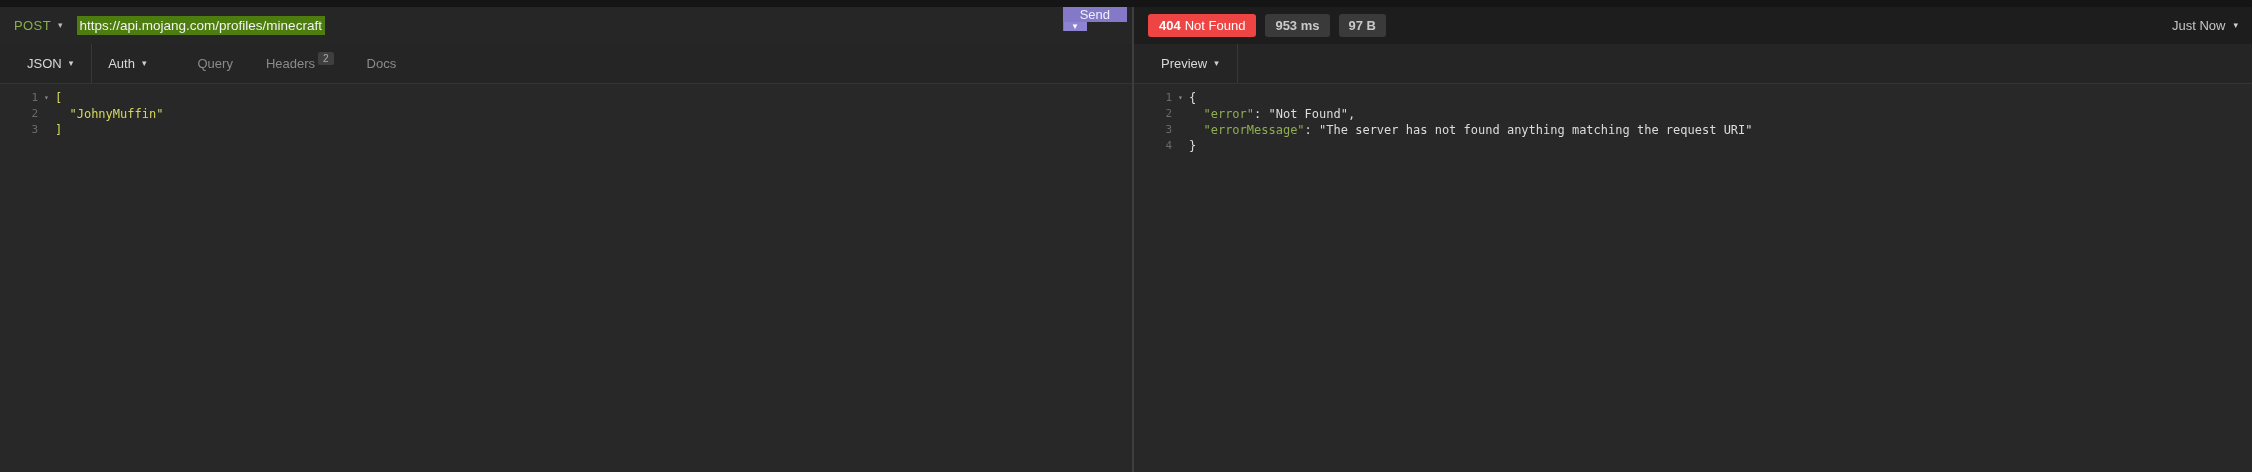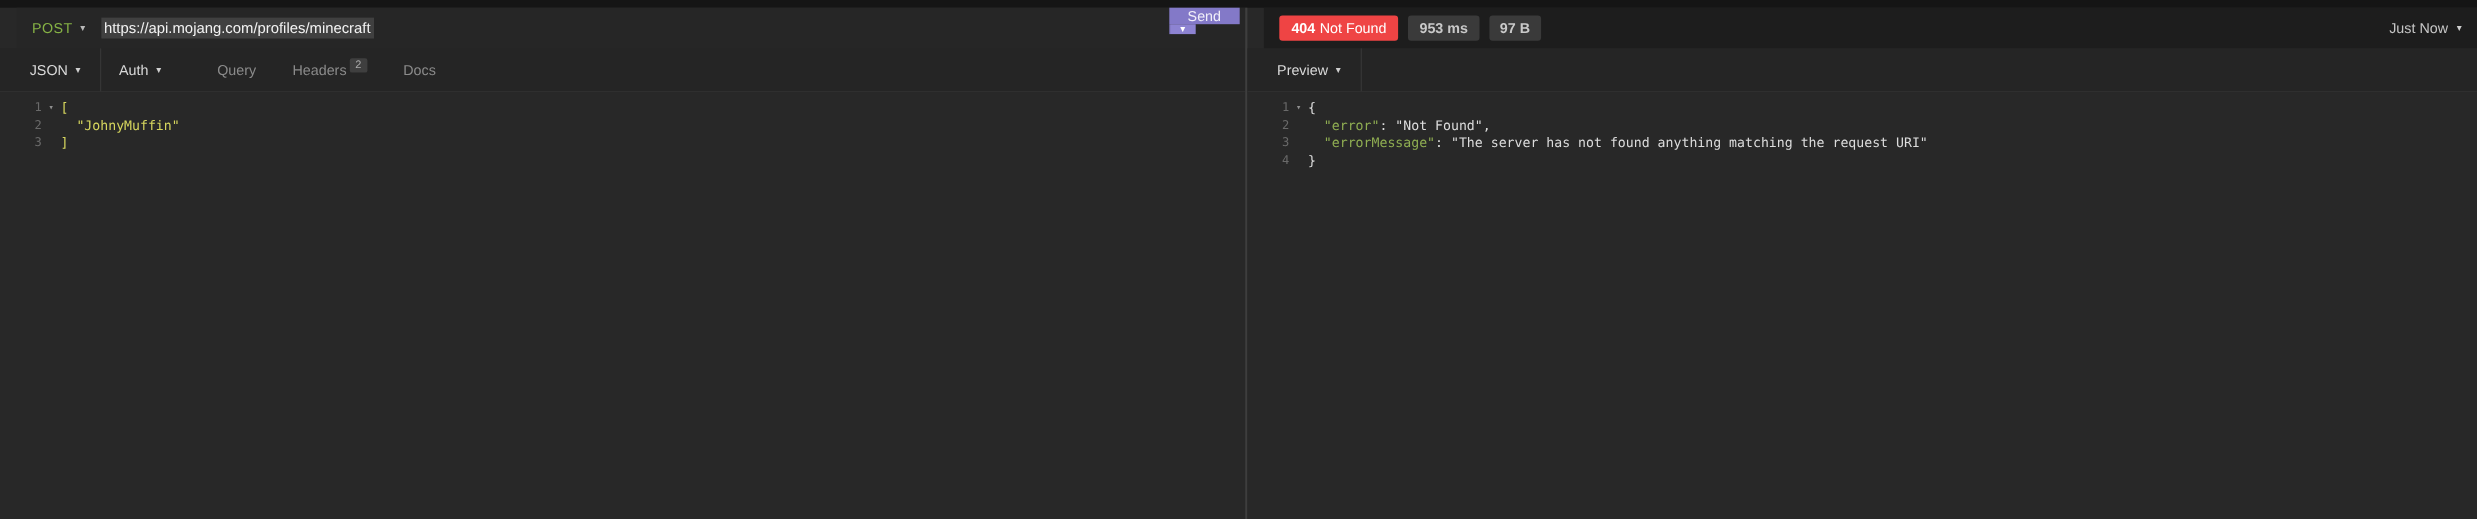--- a/index.html
+++ b/index.html
@@ -11,29 +11,29 @@
   }
   .app { width: 2252px; height: 472px; display: flex; flex-direction: column; }
   .top-strip { height: 7px; background: #151515; flex-shrink: 0; }
   .main-cols { flex: 1; display: flex; min-height: 0; }
   .pane { display: flex; flex-direction: column; min-width: 0; }
   .pane.left { width: 1132px; flex-shrink: 0; }
   .pane.right { flex: 1; }
   .pane-divider { width: 2px; background: #3e3e3e; flex-shrink: 0; }
 
   
-  .topbar { height: 37px; display: flex; align-items: center; flex-shrink: 0; margin-left: 15px; }
+  .topbar { height: 37px; display: flex; align-items: center; flex-shrink: 0; }
   .left .topbar { background: #262626; }
   .right .topbar { background: #1d1d1d; padding: 0 10px 0 14px; }
 
   .method-selector { display: flex; align-items: center; padding: 0 8px 0 14px; height: 100%; cursor: pointer; }
   .method-label { color: #85b145; font-size: 13px; letter-spacing: .4px; }
   .caret { color: #b9b9b9; font-size: 9px; margin-left: 7px; line-height: 1; }
   .url-wrap { flex: 1; margin-left: 6px; font-size: 13.5px; color: #f2f2f2; white-space: nowrap; overflow: hidden; height: 100%; display: flex; align-items: center; }
-  .url-sel { background: #404040; padding: 2px 3px; }
+  .url-sel { background: #4d7c0f; padding: 2px 3px; }
 
   .send-btn { height: 100%; display: flex; flex-shrink: 0; margin-right: 5px; flex-direction: column; }
   .send-main { background: #8379c8; color: #f0eef9; font-size: 13px; display: flex; align-items: center; padding: 0 17px; cursor: pointer; }
   .send-caret-part { background: #8d83d2; width: 24px; display: flex; align-items: center; justify-content: center; cursor: pointer; border-left: 1px solid rgba(0,0,0,0.12); }
   .send-caret-part .caret { color: #ffffff; margin: 0; }
 
   .badge-status { background: #ef4444; color: #ffffff; font-size: 13px; padding: 4px 11px; border-radius: 3px; white-space: nowrap; }
   .badge-status .code-strong { font-weight: bold; margin-right: 4px; }
   .badge-metric { background: #3a3a3a; color: #c9c9c9; font-size: 13px; padding: 4px 10px; border-radius: 3px; margin-left: 9px; white-space: nowrap; font-weight: bold; }
   .history { margin-left: auto; color: #c6c6c6; font-size: 13px; display: flex; align-items: center; cursor: pointer; padding: 0 4px; }

